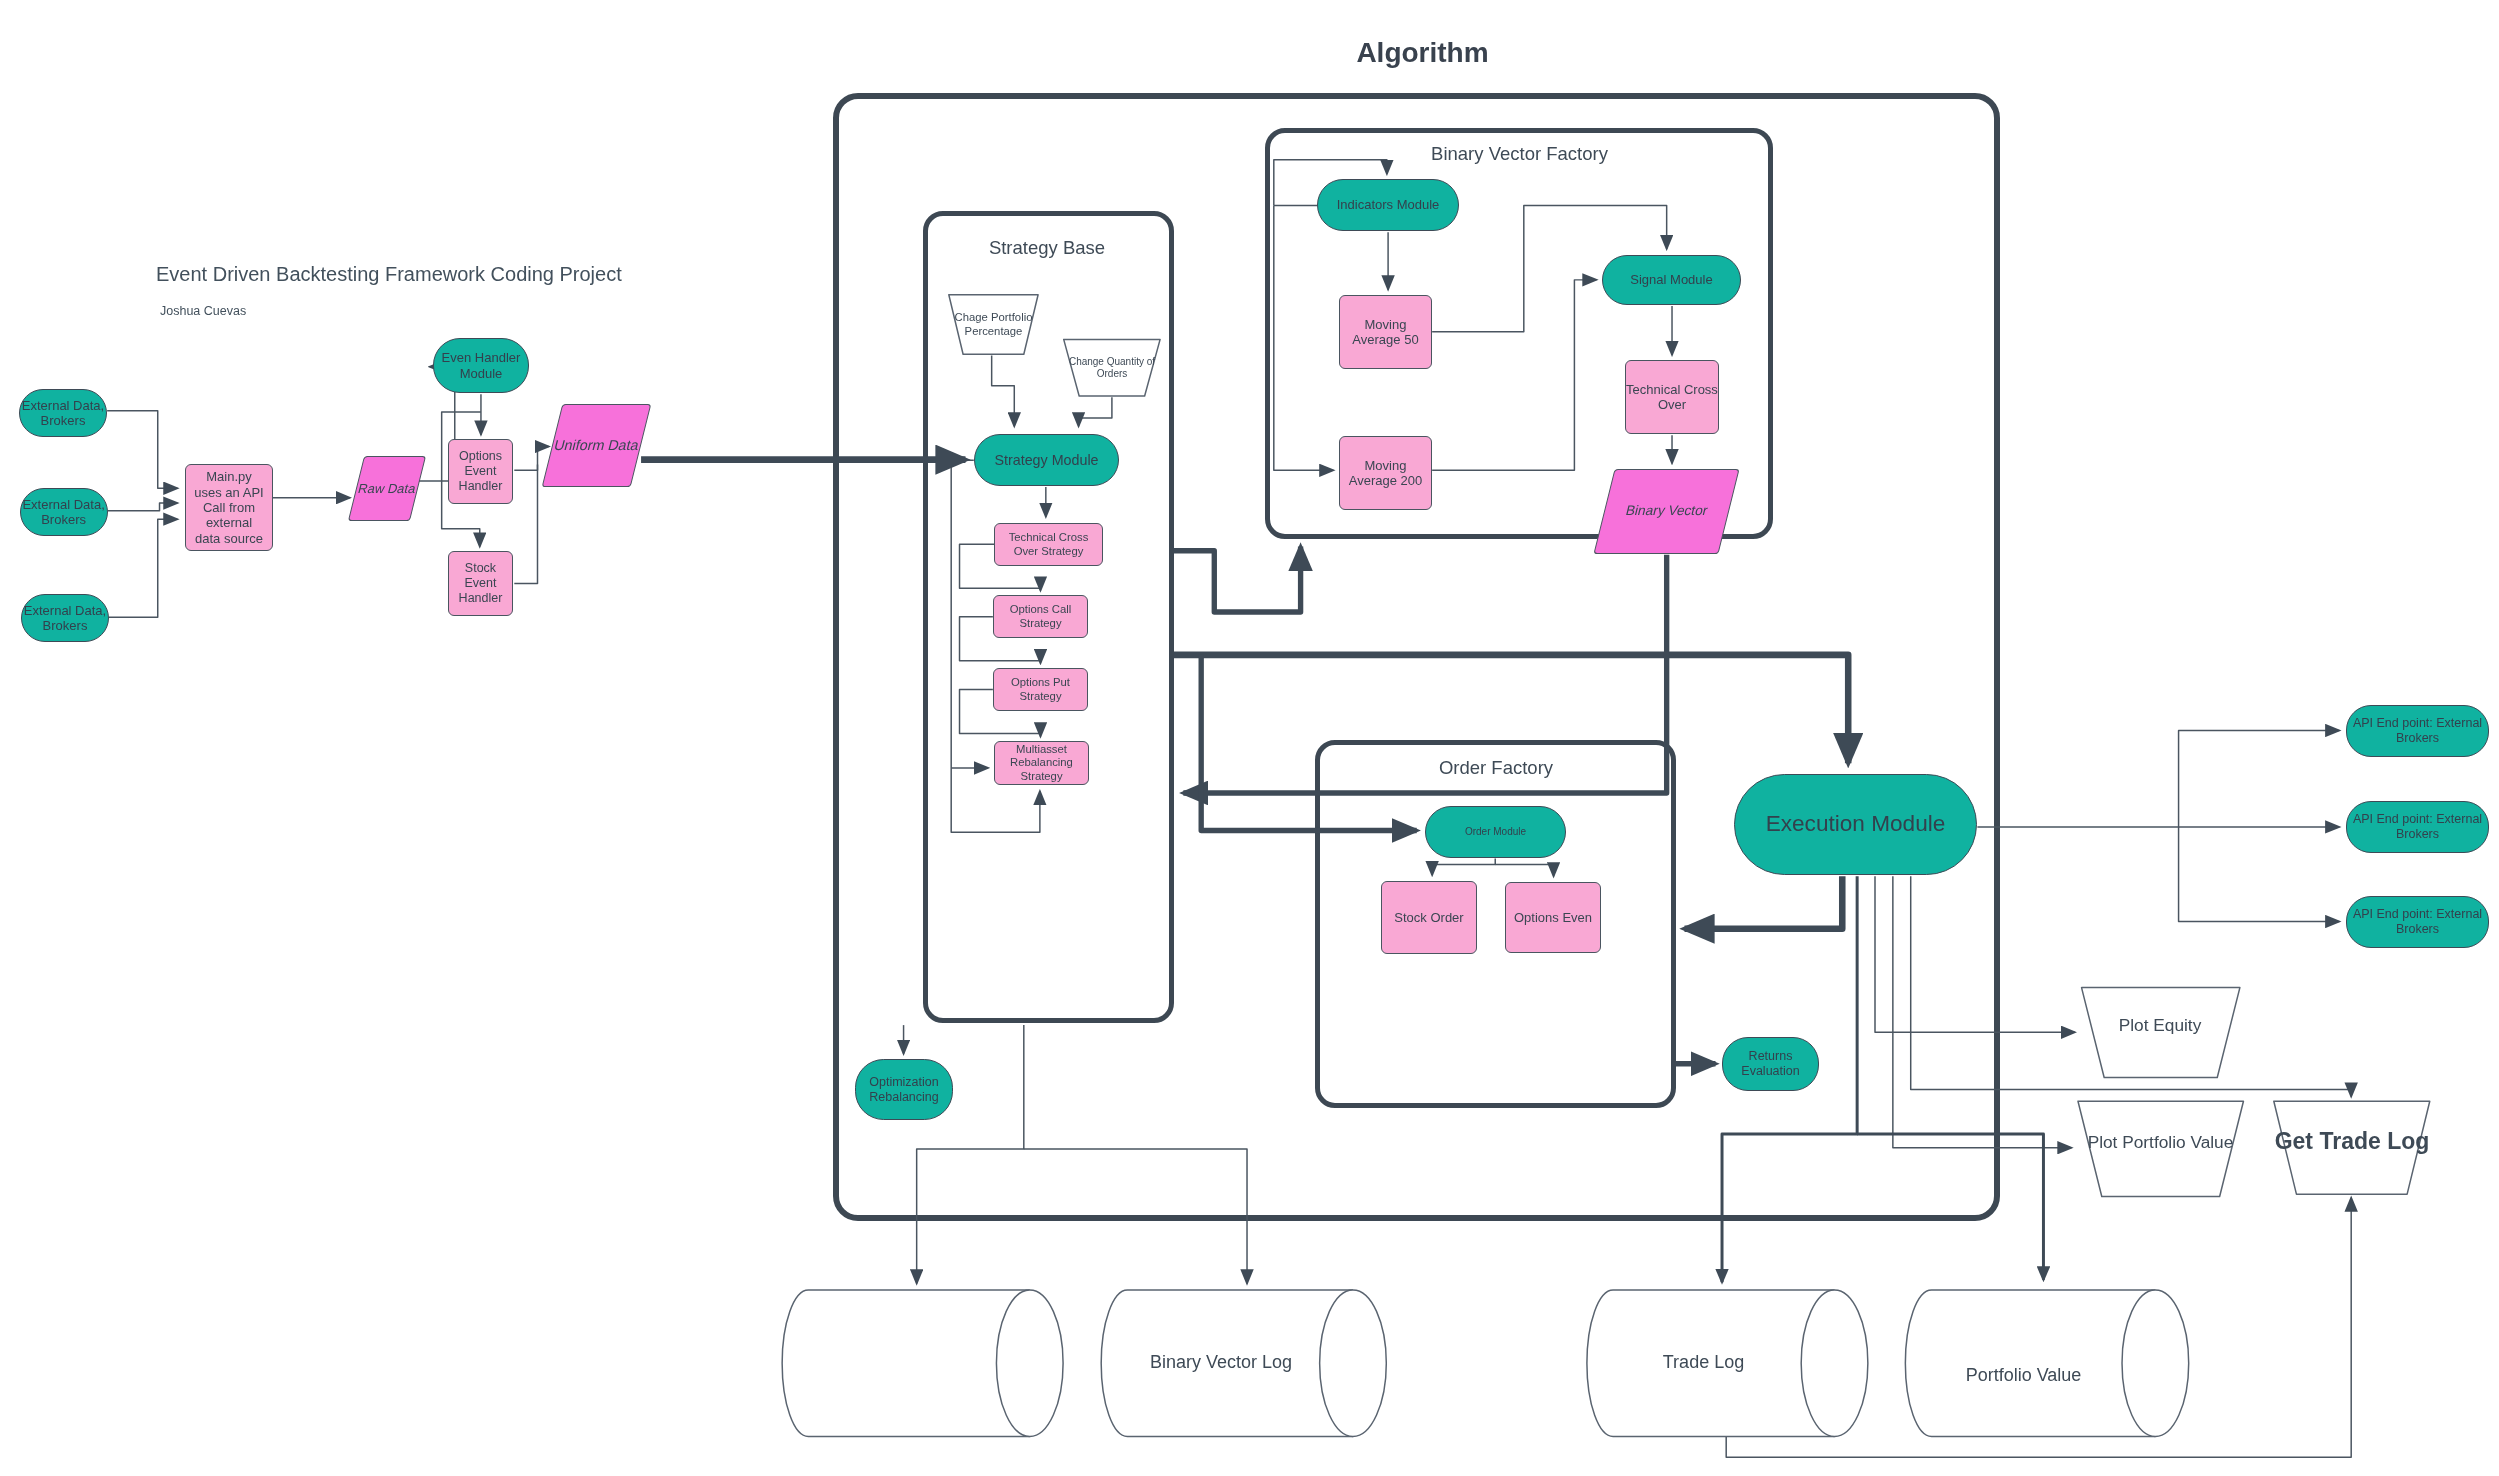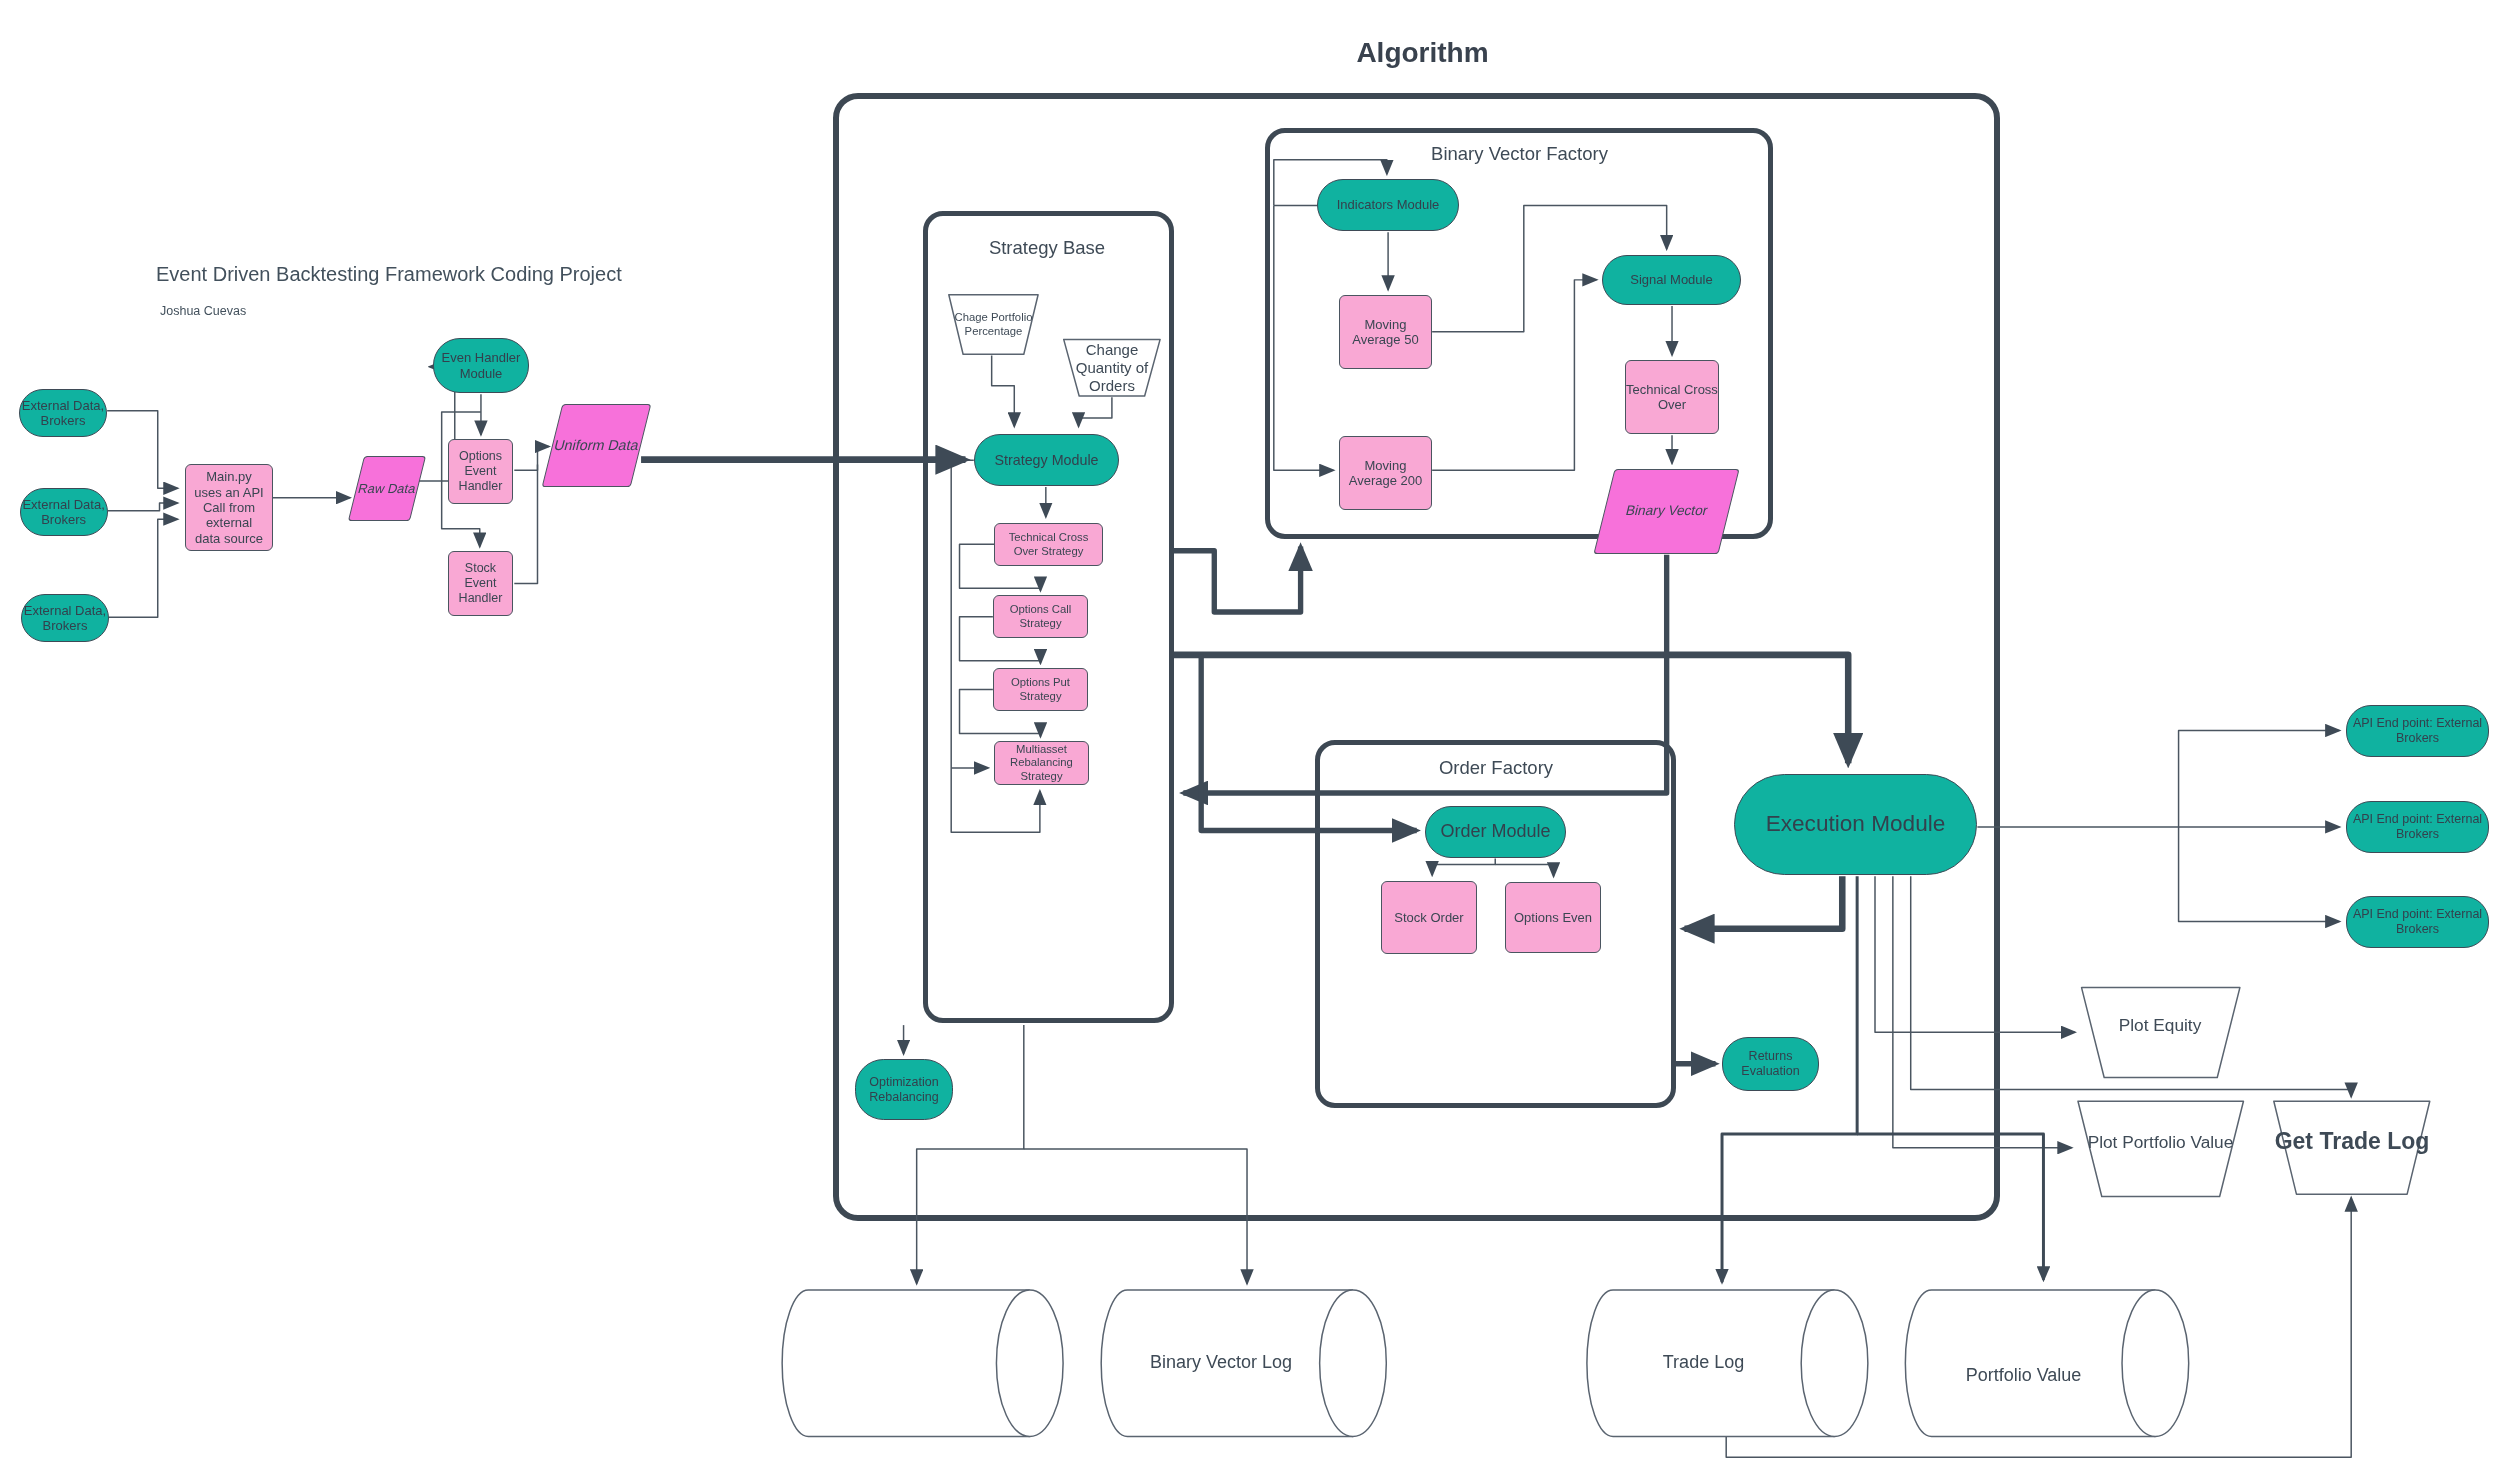--- a/index.html
+++ b/index.html
@@ -137,36 +137,36 @@
   <div class="abs node pill" style="left:19.6px;top:488px;width:88px;height:48px;border-radius:24px;font-size:13px;">External Data, Brokers</div>
   <div class="abs node pill" style="left:21px;top:594px;width:88px;height:48px;border-radius:24px;font-size:13px;">External Data, Brokers</div>
   <div class="abs node blue" style="left:185px;top:464px;width:88px;height:87px;font-size:13px;padding:8px;">Main.py uses an API Call from external data source</div>
   <div class="abs node pinkp" style="left:356px;top:456px;width:62px;height:65px;font-size:13px;transform:skewX(-14deg);border-radius:3.6px;">Raw Data</div>
   <div class="abs node pill" style="left:433px;top:338px;width:96px;height:55px;border-radius:27px;font-size:13px;">Even Handler Module</div>
   <div class="abs node blue" style="left:448px;top:439px;width:65px;height:65px;font-size:12.5px;">Options Event Handler</div>
   <div class="abs node blue" style="left:448px;top:551px;width:65px;height:65px;font-size:12.5px;">Stock Event Handler</div>
   <div class="abs node pinkp" style="left:552px;top:404px;width:89px;height:83px;font-size:14.3px;transform:skewX(-14deg);border-radius:3.6px;">Uniform Data</div>
 
   <div class="lbl" style="left:949px;top:301px;width:89px;height:48px;font-size:11.3px;">Chage Portfolio Percentage</div>
-  <div class="lbl" style="left:1064px;top:345px;width:96px;height:45px;font-size:15px;">Change Quantity of Orders</div>
+  <div class="lbl" style="left:1064px;top:345px;width:96px;height:45px;font-size:10px;">Change Quantity of Orders</div>
   <div class="abs node pill" style="left:974px;top:434px;width:145px;height:52px;border-radius:26px;font-size:14.3px;">Strategy Module</div>
   <div class="abs node blue" style="left:994px;top:523px;width:109px;height:43px;font-size:11.3px;">Technical Cross Over Strategy</div>
   <div class="abs node blue" style="left:993px;top:595px;width:95px;height:43px;font-size:11.3px;">Options Call Strategy</div>
   <div class="abs node blue" style="left:993px;top:668px;width:95px;height:43px;font-size:11.3px;">Options Put Strategy</div>
   <div class="abs node blue" style="left:994px;top:741px;width:95px;height:44px;font-size:11.3px;">Multiasset Rebalancing Strategy</div>
   <div class="abs node pill" style="left:855px;top:1059px;width:98px;height:61px;border-radius:28.6px;font-size:12.5px;">Optimization Rebalancing</div>
 
   <div class="abs node pill" style="left:1317px;top:179px;width:142px;height:52px;border-radius:26px;font-size:13px;">Indicators Module</div>
   <div class="abs node blue" style="left:1339px;top:295px;width:93px;height:74px;font-size:13px;">Moving Average 50</div>
   <div class="abs node pill" style="left:1602px;top:255px;width:139px;height:50px;border-radius:25px;font-size:13px;">Signal Module</div>
   <div class="abs node blue" style="left:1339px;top:436px;width:93px;height:74px;font-size:13px;">Moving Average 200</div>
   <div class="abs node blue" style="left:1625px;top:360px;width:94px;height:74px;font-size:13px;">Technical Cross Over</div>
   <div class="abs node pinkp" style="left:1604px;top:469px;width:125px;height:85px;font-size:13.7px;transform:skewX(-14deg);border-radius:3.6px;">Binary Vector</div>
 
-  <div class="abs node pill" style="left:1425px;top:806px;width:141px;height:52px;border-radius:26px;font-size:18px;">Order Module</div>
+  <div class="abs node pill" style="left:1425px;top:806px;width:141px;height:52px;border-radius:26px;font-size:10px;">Order Module</div>
   <div class="abs node blue" style="left:1381px;top:881px;width:96px;height:73px;font-size:13px;">Stock Order</div>
   <div class="abs node blue" style="left:1505px;top:882px;width:96px;height:71px;font-size:13px;">Options Even</div>
   <div class="abs node pill" style="left:1722px;top:1037px;width:97px;height:54px;border-radius:26px;font-size:12.5px;">Returns Evaluation</div>
 
   <div class="abs node pill" style="left:1734px;top:774px;width:243px;height:101px;border-radius:51px;font-size:22.6px;">Execution Module</div>
   <div class="abs node pill" style="left:2346px;top:705px;width:143px;height:52px;border-radius:25px;font-size:12.5px;">API End point: External Brokers</div>
   <div class="abs node pill" style="left:2346px;top:801px;width:143px;height:52px;border-radius:25px;font-size:12.5px;">API End point: External Brokers</div>
   <div class="abs node pill" style="left:2346px;top:896px;width:143px;height:52px;border-radius:25px;font-size:12.5px;">API End point: External Brokers</div>
 
   <div class="lbl" style="left:2081px;top:987px;width:158px;height:77px;font-size:17.3px;">Plot Equity</div>

